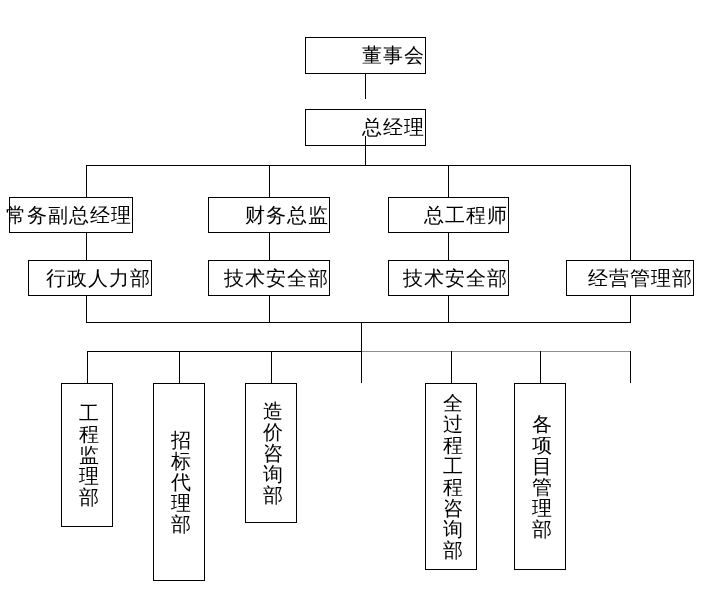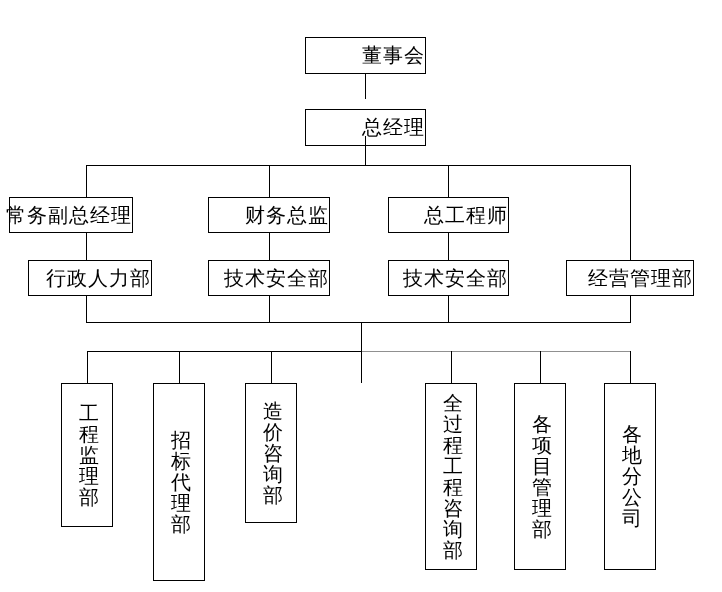--- a/index.html
+++ b/index.html
@@ -60,23 +60,20 @@
   </div>
   <div class="vbox" style="left:245px;top:383px;width:52px;height:140px">
     <span class="vtext">造价咨询部</span>
   </div>
   <div class="vbox" style="left:425px;top:383px;width:52px;height:187px">
     <span class="vtext">全过程工程咨询部</span>
   </div>
   <div class="vbox" style="left:514px;top:383px;width:52px;height:187px">
     <span class="vtext">各项目管理部</span>
   </div>
-  <div class="vbox" style="left:604px;top:383px;width:52px;height:187px">
-    <span class="vtext">各地分公司</span>
-  </div>
 
   <div class="vl" style="left:365px;top:74px;height:25px"></div>
   <div class="vl" style="left:365px;top:136px;height:29px"></div>
   <div class="hl" style="left:86px;top:165px;width:545px"></div>
   <div class="vl" style="left:86px;top:165px;height:32px"></div>
   <div class="vl" style="left:269px;top:165px;height:32px"></div>
   <div class="vl" style="left:448px;top:165px;height:32px"></div>
   <div class="vl" style="left:630px;top:165px;height:95px"></div>
   <div class="vl" style="left:86px;top:233px;height:27px"></div>
   <div class="vl" style="left:269px;top:233px;height:27px"></div>

